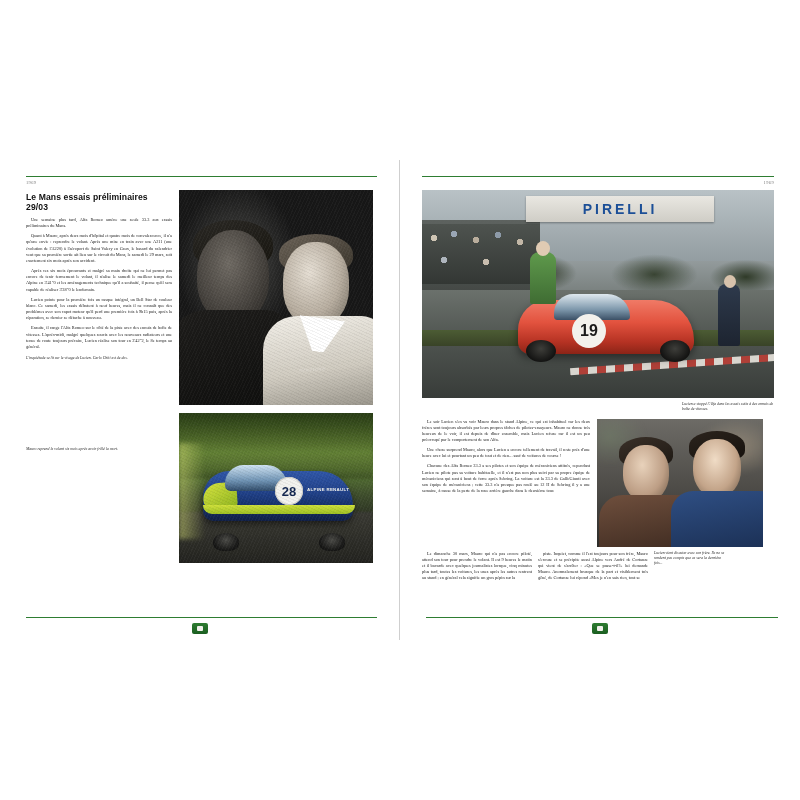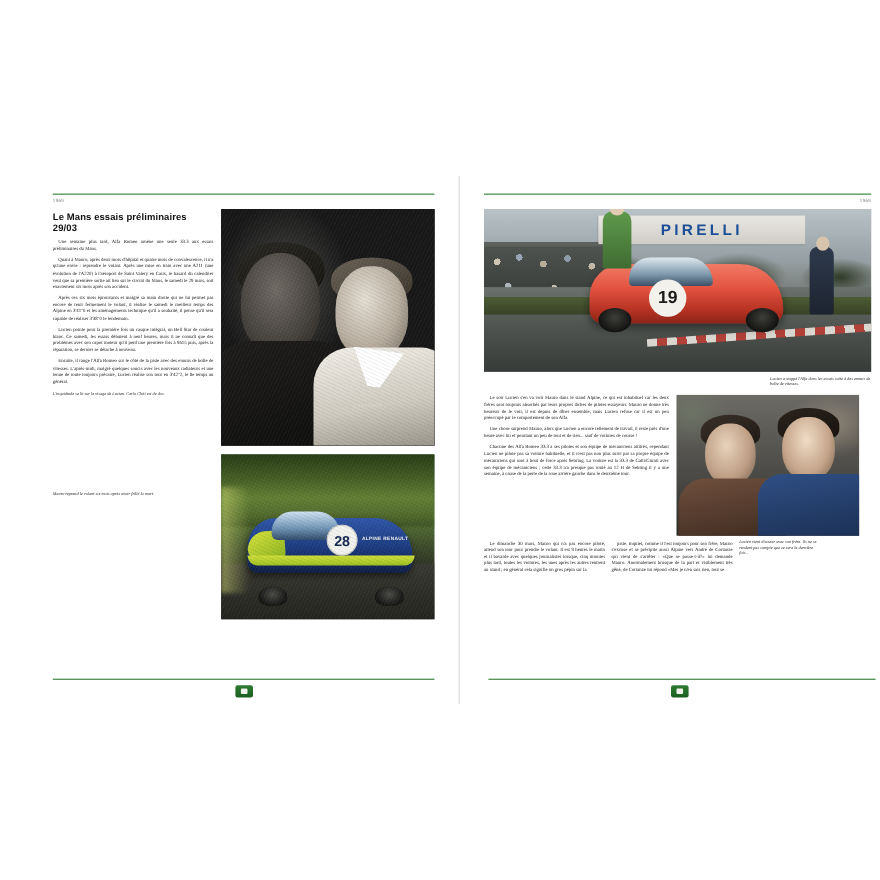--- a/index.html
+++ b/index.html
@@ -25,21 +25,20 @@
   .page {
     position: relative;
     width: 400px;
     height: 480px;
     background: #ffffff;
     box-sizing: border-box;
   }
   .page.left {
     padding: 16px 22px 14px 26px;
     border-right: 1px solid #cfcfcf;
-    margin-left: 22px;
   }
   .page.right {
     padding: 16px 26px 14px 22px;
   }
   .rule {
     height: 1px;
     background: #2e7d32;
     width: 100%;
     margin-bottom: 3px;
   }
@@ -263,21 +262,21 @@
   .al-wheel.rear  { left: 34px; }
   .al-blur-left {
     position: absolute;
     left: 0; top: 30px; width: 26px; height: 96px;
     background: linear-gradient(90deg, rgba(220,230,120,.5), rgba(40,60,30,0));
     filter: blur(2px);
   }
   
   .right-photo-top {
     width: 100%;
-    height: 148px;
+    height: 208px;
     position: relative;
     overflow: hidden;
     background: linear-gradient(180deg, #8c959a 0%, #9aa2a4 30%, #6f7673 55%, #4c524f 100%);
   }
   .rt-sky {
     position: absolute; left:0; top:0; width:100%; height: 34%;
     background: linear-gradient(180deg, #b9c2c6 0%, #939da1 100%);
   }
   .rt-trees {
     position: absolute; left: 0; top: 22%; width: 100%; height: 30%;

